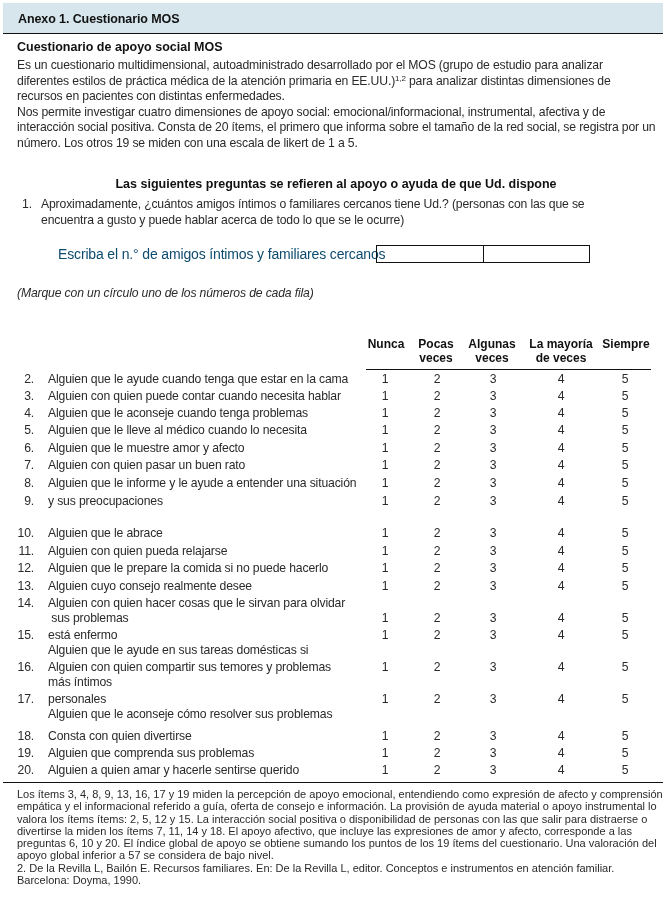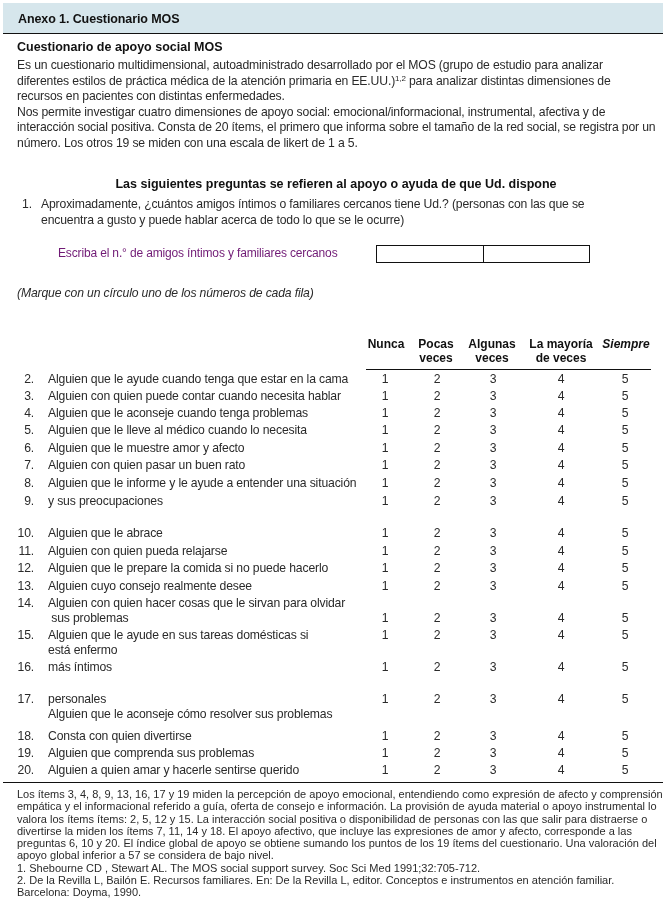--- a/index.html
+++ b/index.html
@@ -32,21 +32,21 @@
     font-size: 12.5px; font-weight: bold; color: #111;
   }
   .q1 {
     position: absolute; left: 22px; top: 197px; width: 600px;
     font-size: 12.2px; line-height: 15.5px; color: #2a2a2a; letter-spacing: -0.15px;
   }
   .q1 .num { position: absolute; left: 0; top: 0; }
   .q1 .txt { margin-left: 19px; }
 
   .friends-label {
-    position: absolute; left: 58px; top: 246px; font-size: 12px; color: #701a75; letter-spacing: -0.15px;
+    position: absolute; left: 58px; top: 246px; font-size: 14px; color: #0c4a6e; letter-spacing: -0.15px;
   }
   .friends-box {
     position: absolute; left: 376px; top: 245px; width: 212px; height: 16px;
     border: 1px solid #111; display: flex;
   }
   .friends-box .cell { flex: 1; height: 100%; }
   .friends-box .cell + .cell { border-left: 1px solid #111; }
 
   .scale-intro {
     position: absolute; left: 17px; top: 286px; width: 645px;
@@ -122,21 +122,21 @@
     <div>veces</div>
   </div>
   <div class="col-head" style="left:466px;width:52px;">
     <div>Algunas</div>
     <div>veces</div>
   </div>
   <div class="col-head" style="left:526px;width:70px;">
     <div>La mayoría</div>
     <div>de veces</div>
   </div>
-  <div class="col-head" style="left:600px;width:52px;font-style:italic;">
+  <div class="col-head" style="left:600px;width:52px;">
     <div>Siempre</div>
     <div></div>
   </div>
   <div class="head-rule"></div>
 
   <div id="items">
       <div class="item" style="top: 372px;">
         <span class="num">2.</span>
         <div class="txt">
           <div>Alguien que le ayude cuando tenga que estar en la cama</div>
@@ -276,32 +276,33 @@
         </div>
         <span class="opt" style="left:375px;top:15px">1</span>
         <span class="opt" style="left:427px;top:15px">2</span>
         <span class="opt" style="left:483px;top:15px">3</span>
         <span class="opt" style="left:551px;top:15px">4</span>
         <span class="opt" style="left:615px;top:15px">5</span>
       </div>
       <div class="item" style="top: 628px;">
         <span class="num">15.</span>
         <div class="txt">
+          <div style="white-space:pre">está enfermo</div>
           <div>Alguien que le ayude en sus tareas domésticas si</div>
-          <div style="white-space:pre">está enfermo</div>
         </div>
         <span class="opt" style="left:375px;top:0px">1</span>
         <span class="opt" style="left:427px;top:0px">2</span>
         <span class="opt" style="left:483px;top:0px">3</span>
         <span class="opt" style="left:551px;top:0px">4</span>
         <span class="opt" style="left:615px;top:0px">5</span>
       </div>
       <div class="item" style="top: 660px;">
         <span class="num">16.</span>
         <div class="txt">
+          <div>Alguien con quien compartir sus temores y problemas</div>
           <div style="white-space:pre">más íntimos</div>
         </div>
         <span class="opt" style="left:375px;top:0px">1</span>
         <span class="opt" style="left:427px;top:0px">2</span>
         <span class="opt" style="left:483px;top:0px">3</span>
         <span class="opt" style="left:551px;top:0px">4</span>
         <span class="opt" style="left:615px;top:0px">5</span>
       </div>
       <div class="item" style="top: 692px;">
         <span class="num">17.</span>
@@ -347,16 +348,15 @@
         <span class="opt" style="left:483px;top:0px">3</span>
         <span class="opt" style="left:551px;top:0px">4</span>
         <span class="opt" style="left:615px;top:0px">5</span>
       </div>
     </div>
 
   <div class="bottom-rule"></div>
 
   <div class="notes">
     <p>Los ítems 3, 4, 8, 9, 13, 16, 17 y 19 miden la percepción de apoyo emocional, entendiendo como expresión de afecto y comprensión empática y el informacional referido a guía, oferta de consejo e información. La provisión de ayuda material o apoyo instrumental lo valora los ítems ítems: 2, 5, 12 y 15. La interacción social positiva o disponibilidad de personas con las que salir para distraerse o divertirse la miden los ítems 7, 11, 14 y 18. El apoyo afectivo, que incluye las expresiones de amor y afecto, corresponde a las preguntas 6, 10 y 20. El índice global de apoyo se obtiene sumando los puntos de los 19 ítems del cuestionario. Una valoración del apoyo global inferior a 57 se considera de bajo nivel.</p>
-    <p>1. Shebourne CD , Stewart AL. The MOS social support survey. Soc Sci Med 1991;32:705-712.</p>
     <p>2. De la Revilla L, Bailón E. Recursos familiares. En: De la Revilla L, editor. Conceptos e instrumentos en atención familiar. Barcelona: Doyma, 1990.</p>
   </div>
 </div>
 
 </body></html>

